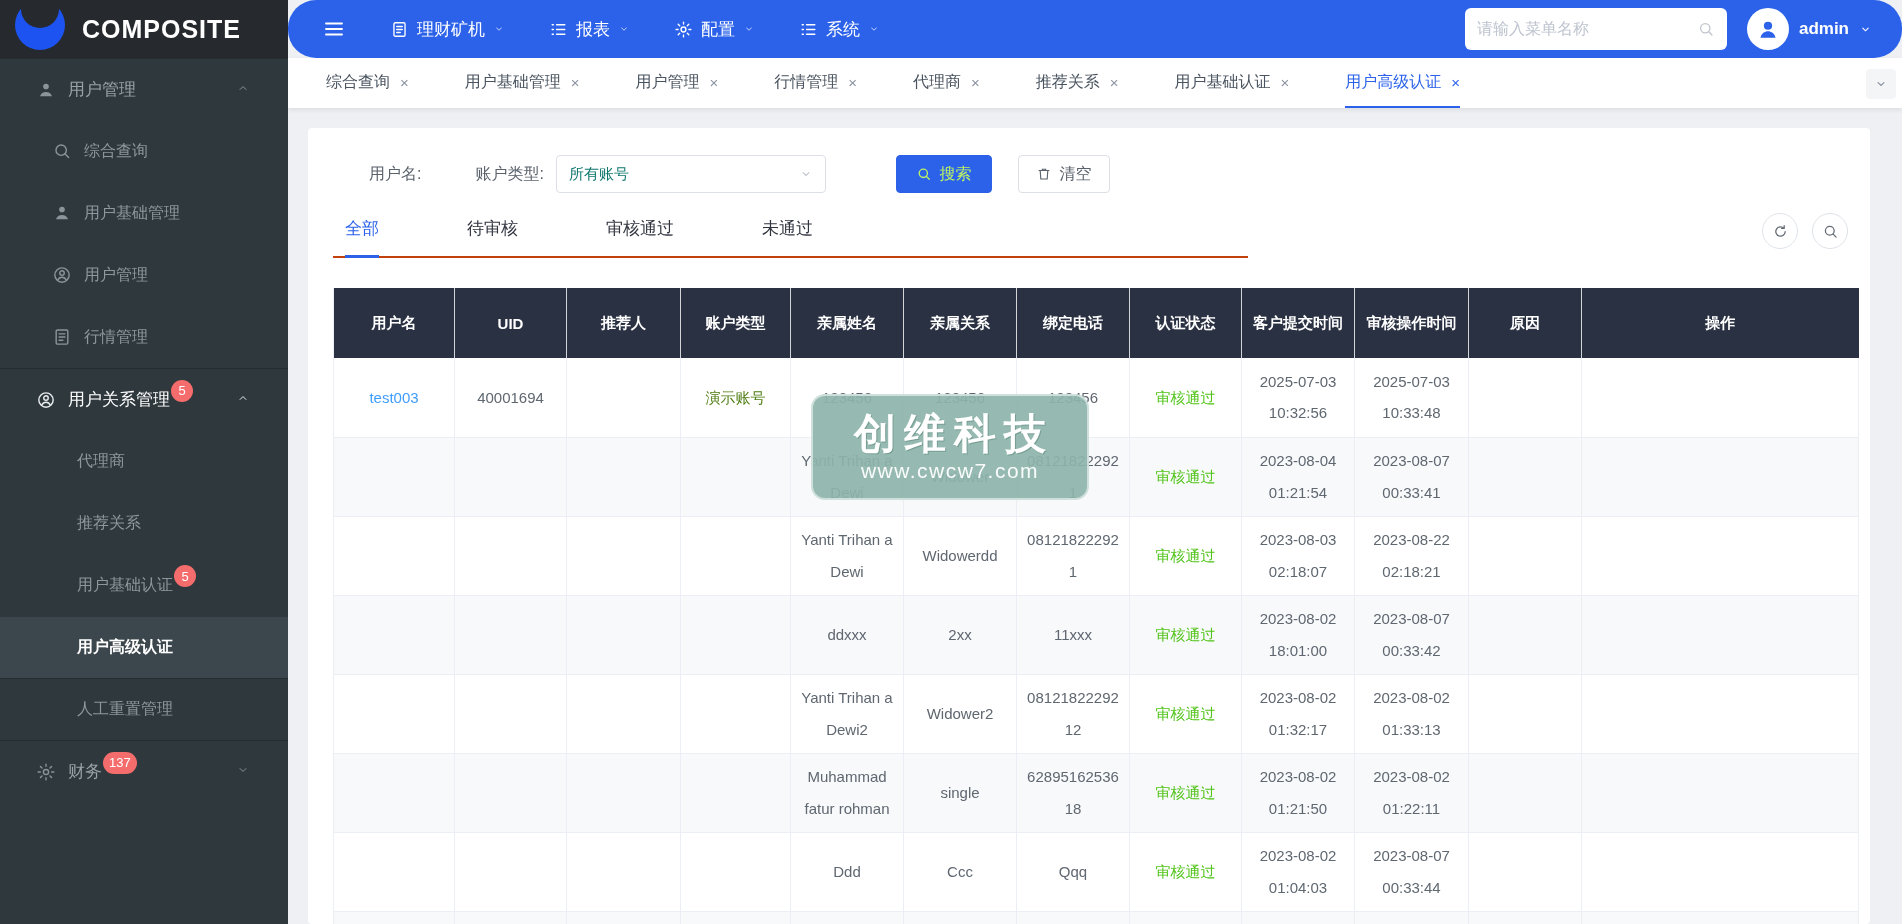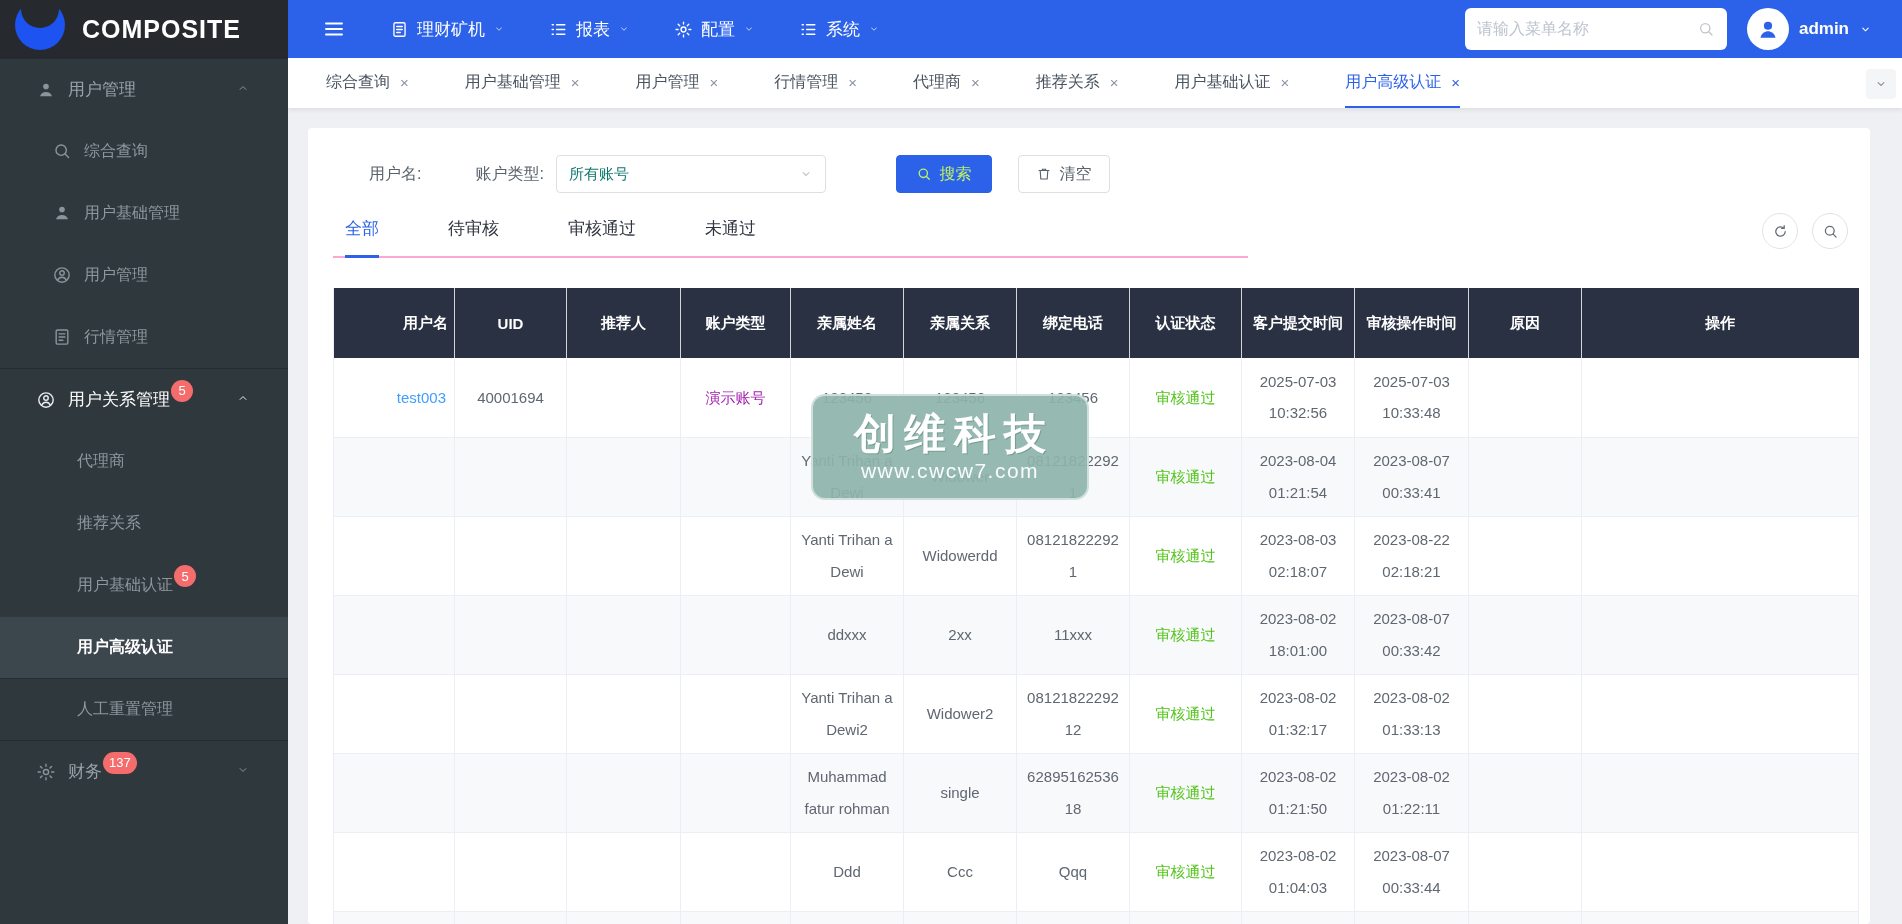--- a/index.html
+++ b/index.html
@@ -9,21 +9,21 @@
   .icw { display:inline-flex; flex:none; }
   .icw svg { width:100%; height:100%; }
 
   
   .header { position:absolute; top:0; left:0; right:0; height:58px; display:flex; z-index:20; }
   .logo-area { width:288px; background:#26292d; display:flex; align-items:center; padding-left:14px; gap:16px; flex:none; }
   .logo-mark { position:relative; width:52px; height:46px; flex:none; }
   .logo-mark::before { content:''; position:absolute; bottom:2px; left:1px; width:50px; height:50px; border-radius:50%; background:#1d53f0; }
   .logo-mark::after { content:''; position:absolute; top:-16px; left:7px; width:38px; height:38px; border-radius:50%; background:#26292d; }
   .logo-text { color:#fff; font-size:25px; font-weight:bold; letter-spacing:1px; }
-  .topbar { flex:1; background:#2b62e9; display:flex; align-items:center; color:#fff; }
+  .topbar { flex:1; background:#2b62e9; display:flex; align-items:center; color:#fff;border-radius:28px; }
   .hamburger { margin-left:34px; width:24px; height:24px; color:#fff; cursor:pointer; }
   .top-nav { display:flex; align-items:center; }
   .nav-item { display:flex; align-items:center; gap:8px; margin-left:44px; font-size:17px; cursor:pointer; }
   .nav-item .chev { opacity:.85; }
   .top-search { margin-left:auto; width:262px; height:42px; background:#fff; border-radius:6px; display:flex; align-items:center; padding:0 12px; }
   .top-search input { border:none; outline:none; flex:1; font-size:16px; color:#555; background:transparent; font-family:inherit; }
   .top-search input::placeholder { color:#bdc4cf; }
   .top-search .icw { color:#c0c4cc; }
   .avatar { width:42px; height:42px; border-radius:50%; background:#fff; margin:0 10px 0 20px; display:flex; align-items:center; justify-content:center; color:#2b62e9; cursor:pointer; flex:none; }
   .admin-name { font-size:17px; font-weight:bold; cursor:pointer; }
@@ -60,37 +60,37 @@
   .f-input input::placeholder { color:#bfc4cd; }
   .f-group2 { margin-left:42px; }
   .f-select { width:270px; height:38px; border:1px solid #dcdfe6; border-radius:4px; display:flex; align-items:center; justify-content:space-between; padding:0 12px; cursor:pointer; }
   .f-select .sel-text { font-size:15px; color:#0f766e; }
   .f-select .icw { color:#c0c4cc; }
   .btn { height:38px; border-radius:4px; display:flex; align-items:center; justify-content:center; gap:7px; font-size:16px; cursor:pointer; }
   .btn-search { margin-left:70px; width:96px; background:#2b62e9; color:#bef264; border:1px solid #2b62e9; }
   .btn-clear { margin-left:26px; width:92px; background:#fff; color:#5a626c; border:1px solid #dcdfe6; }
 
   .subtab-row { margin-top:24px; position:relative; }
-  .subtabs { display:flex; gap:69px; padding-left:12px; width:915px; border-bottom:2px solid #f9a8d4; }
+  .subtabs { display:flex; gap:88px; padding-left:12px; width:915px; border-bottom:2px solid #c2410c; }
   .subtab { font-size:17px; color:#303540; padding-bottom:15px; cursor:pointer; border-bottom:3px solid transparent; margin-bottom:-2px; }
   .subtab.active { color:#2b62e9; border-bottom-color:#2b62e9; }
   .round-btns { position:absolute; right:8px; top:-4px; display:flex; gap:14px; }
   .circle-btn { width:36px; height:36px; border-radius:50%; border:1px solid #dfe3e8; color:#646b74; display:flex; align-items:center; justify-content:center; background:#fff; cursor:pointer; }
 
   .table-wrap { margin-top:30px; }
   table { width:100%; border-collapse:collapse; table-layout:fixed; }
   th { background:#2a3143; color:#fff; font-size:15px; font-weight:bold; height:70px; border-right:1px solid rgba(255,255,255,.8); padding:4px 6px; text-align:center; }
   th:last-child { border-right:none; }
   td { height:79px; text-align:center; font-size:15px; color:#5f6770; border-bottom:1px solid #ebeef5; border-right:1px solid #ebeef5; padding:6px 8px; line-height:2.1; word-break:break-word; background:#fff; }
-  td:first-child, th:first-child { border-left:1px solid #ebeef5;text-align:right; }
+  td:first-child, th:first-child { border-left:1px solid #ebeef5; }
   td:last-child { border-right:1px solid #ebeef5; }
   tr.alt td { background:#f8f9fb; }
   .cell-link { color:#409eff; cursor:pointer; }
   td.green { color:#52c41a; }
-  td.orange { color:#a21caf; }
+  td.orange { color:#4d7c0f; }
 
   
   .watermark { position:absolute; left:811px; top:394px; width:278px; height:106px; background:rgba(141,180,170,.92); border:2px solid rgba(255,255,255,.55); border-radius:14px; z-index:30; display:flex; flex-direction:column; align-items:center; justify-content:center; pointer-events:none; }
   .wm-title { color:#fff; font-size:42px; font-weight:bold; letter-spacing:8px; text-indent:8px; text-shadow:1px 1px 0 rgba(105,145,135,.7); line-height:1.1; }
   .wm-url { color:rgba(255,255,255,.95); font-size:21px; letter-spacing:1.5px; margin-top:2px; }
 </style>
 </head>
 <body>
 
 <div id="app">

